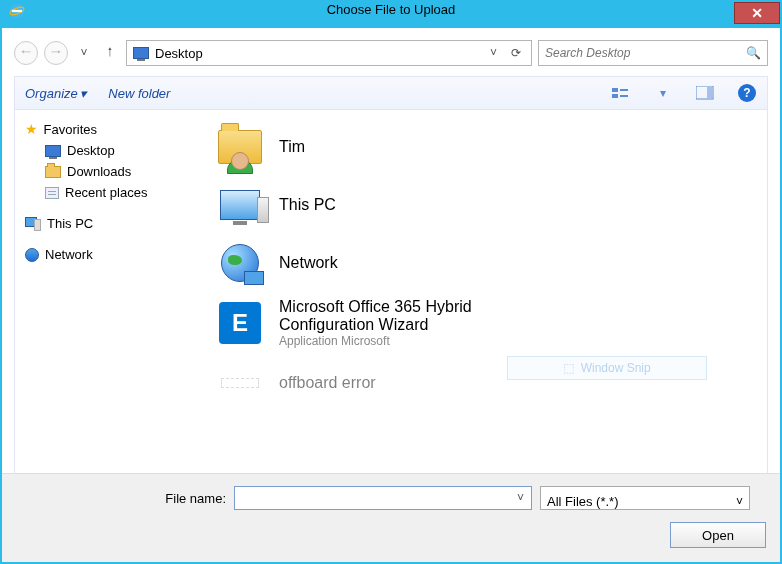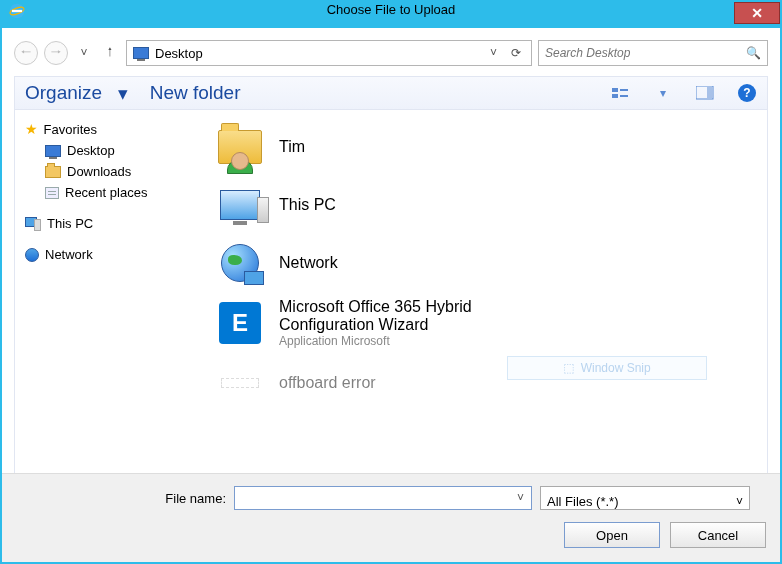--- a/index.html
+++ b/index.html
@@ -16,21 +16,21 @@
   .addr { flex: 1; height: 26px; border: 1px solid #b5b5b5; background: #fff; display: flex; align-items: center; padding: 0 6px; gap: 6px; }
   .addr .monitor { width: 16px; height: 12px; background: #3b7bd6; border: 1px solid #2a5a9e; position: relative; }
   .addr .monitor::after { content: ""; position: absolute; left: 3px; right: 3px; bottom: -3px; height: 2px; background: #777; }
   .addr-text { flex: 1; font-size: 13px; color: #000; }
   .addr .chev { color: #555; cursor: pointer; padding: 0 4px; }
   .addr .refresh { color: #555; cursor: pointer; padding: 0 4px; }
   .search { width: 230px; height: 26px; border: 1px solid #b5b5b5; background: #fff; display: flex; align-items: center; padding: 0 6px; }
   .search input { flex: 1; border: none; outline: none; font-size: 12px; font-style: italic; color: #777; background: transparent; }
   .search .glass { color: #555; cursor: pointer; }
   .toolbar { height: 34px; background: linear-gradient(#f7f9fe,#eef2fb); border: 1px solid #e1e6f2; display: flex; align-items: center; padding: 0 10px; gap: 22px; margin-top: 8px; }
-  .tb-link { color: #1a4aa0; font-size: 19px; cursor: pointer; display: flex; align-items: center; gap: 16px; }
+  .tb-link { color: #1a4aa0; font-size: 13px; cursor: pointer; display: flex; align-items: center; gap: 2px; font-style: italic; }
   .tb-spacer { flex: 1; }
   .tb-icon { width: 20px; height: 20px; display: flex; align-items: center; justify-content: center; cursor: pointer; }
   .help-circle { width: 18px; height: 18px; border-radius: 50%; background: #1e6fd6; color: #fff; display: flex; align-items: center; justify-content: center; font-size: 12px; font-weight: bold; }
   .body { flex: 1; display: flex; min-height: 0; border-left: 1px solid #e1e6f2; border-right: 1px solid #e1e6f2; }
   .sidebar { width: 188px; padding: 8px 6px; overflow: auto; }
   .tree-header { display: flex; align-items: center; gap: 6px; padding: 3px 4px; font-size: 13px; }
   .tree-item { display: flex; align-items: center; gap: 6px; padding: 3px 4px 3px 24px; font-size: 13px; cursor: pointer; }
   .tree-gap { height: 10px; }
   .star { color: #f7b500; font-size: 14px; }
   .mini-monitor { width: 16px; height: 12px; background: #3b7bd6; border: 1px solid #2a5a9e; display: inline-block; position: relative; }
@@ -235,17 +235,16 @@
         <input value="" style="">
         <span class="dd">˅</span>
       </div>
       <div class="ft-combo">
         <span>All Files (*.*)</span>
         <span>˅</span>
       </div>
     </div>
     <div class="btn-row">
       <button class="btn primary">Open</button>
-      <button class="btn">Cancel</button>
     </div>
   </div>
 
 </div>
 
 </body></html>

